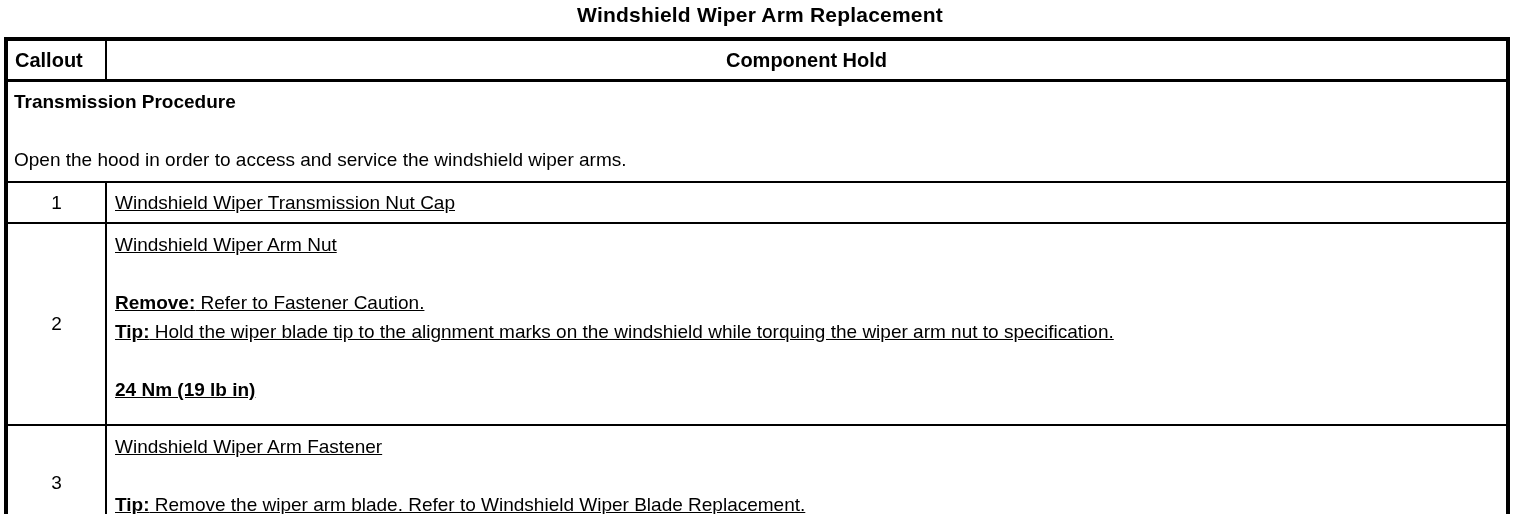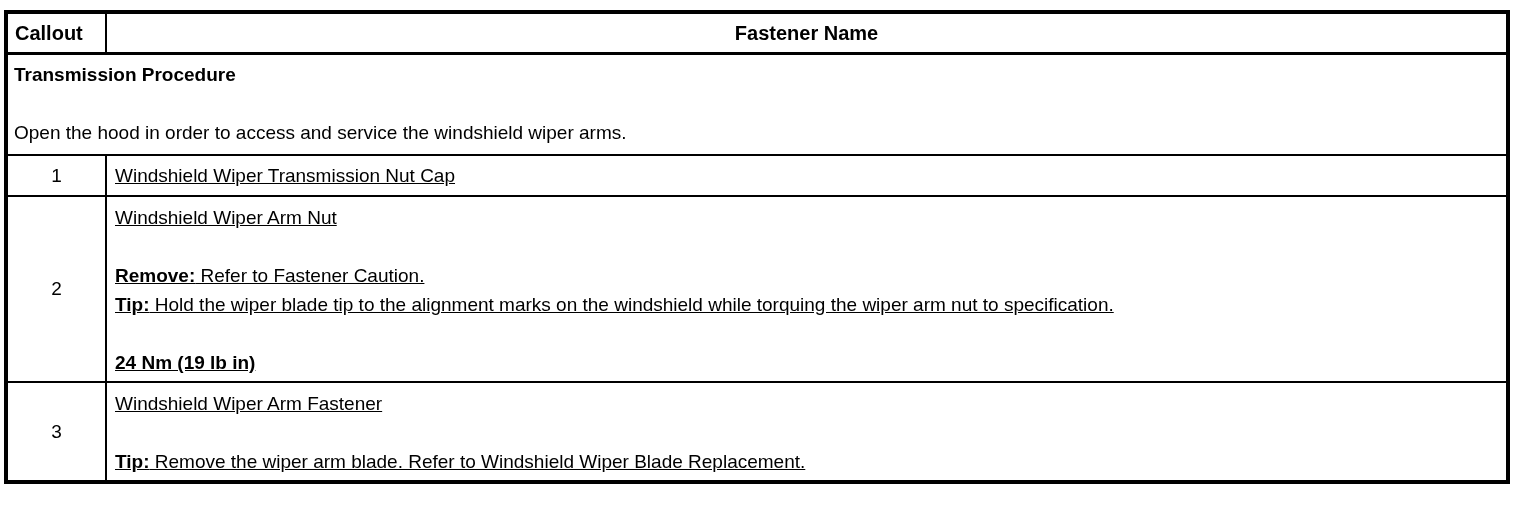--- a/index.html
+++ b/index.html
@@ -68,45 +68,46 @@
     padding-right: 8px;
     text-decoration: underline;
   }
   .row-simple .td-component {
     height: 39px;
     vertical-align: middle;
   }
   .row-multi .td-component {
     vertical-align: top;
     padding-top: 6px;
-    padding-bottom: 4px;
+    padding-bottom: 20px;
   }
   .row-2 .td-component { height: 174px; }
   .row-3 .td-component { height: 86px; }
   .line {
     line-height: 29px;
     min-height: 29px;
   }
   .bold { font-weight: bold; }
 </style>
 </head>
 <body>
 
 <div class="page">
 
+  <h1 class="title">Windshield Wiper Arm Replacement</h1>
 
   <table class="callout-table">
     <colgroup>
       <col class="col-callout">
       <col>
     </colgroup>
     <thead>
       <tr>
         <th class="th-callout">Callout</th>
-        <th class="th-component">Fastener Name</th>
+        <th class="th-component">Component Hold</th>
       </tr>
     </thead>
     <tbody>
 
       <tr>
         <td colspan="2" class="prelim-cell">
           <div class="line bold">Transmission Procedure</div>
           <div class="line"></div>
           <div class="line">Open the hood in order to access and service the windshield wiper arms.</div>
         </td>

